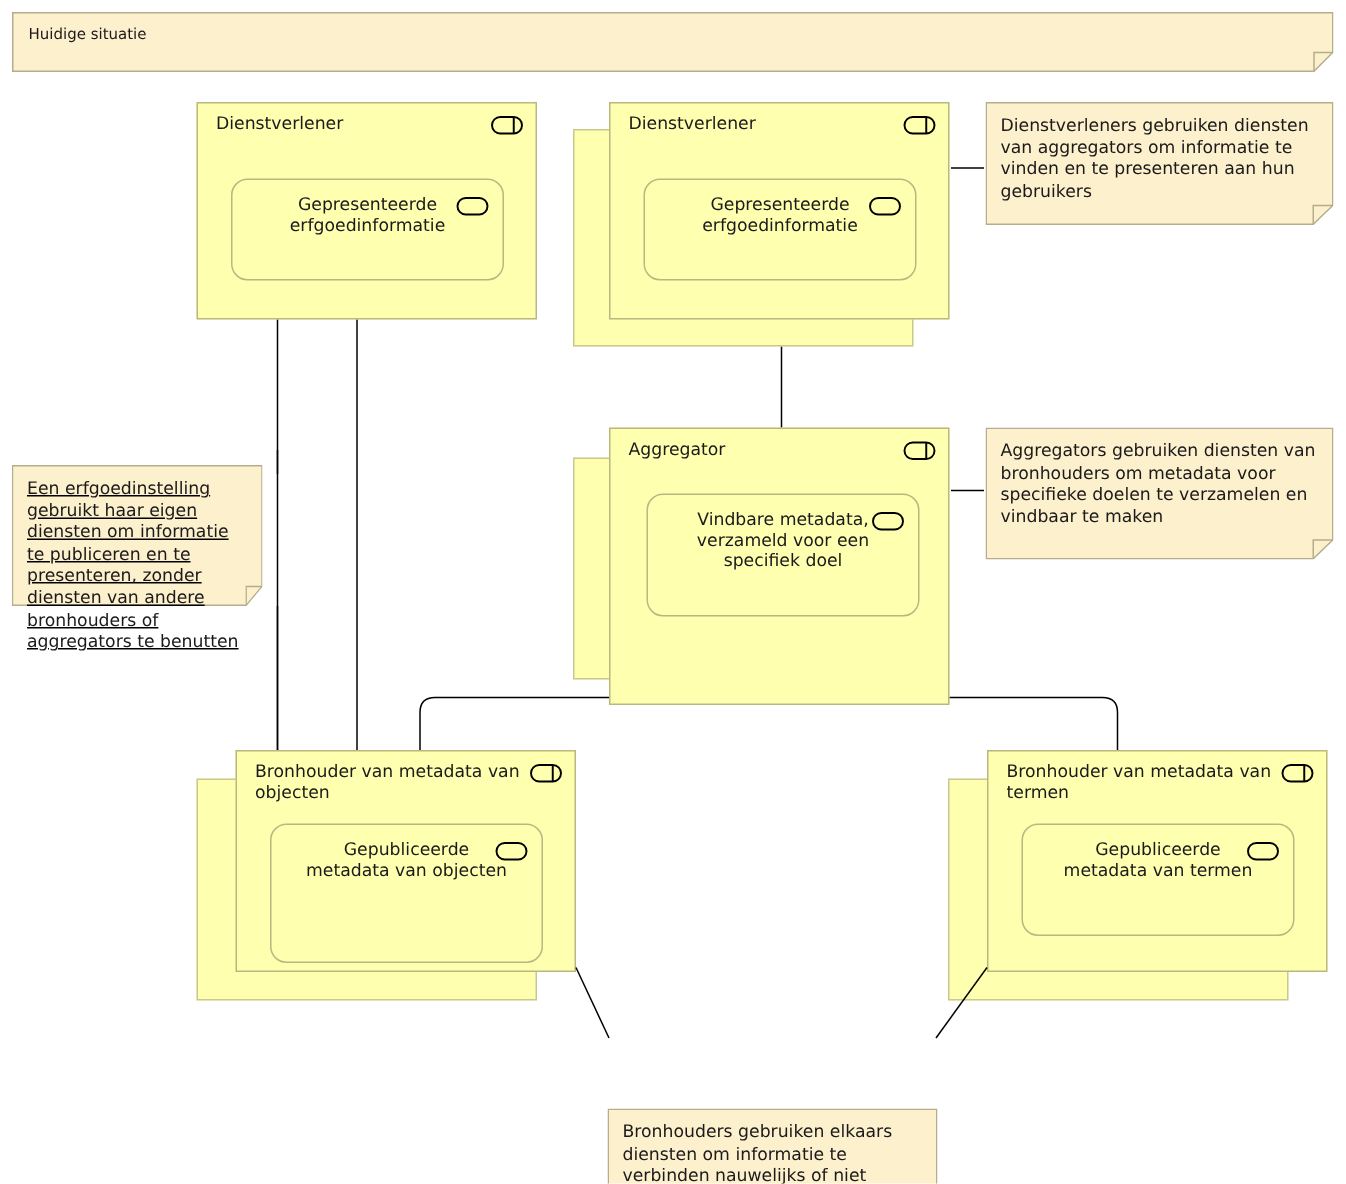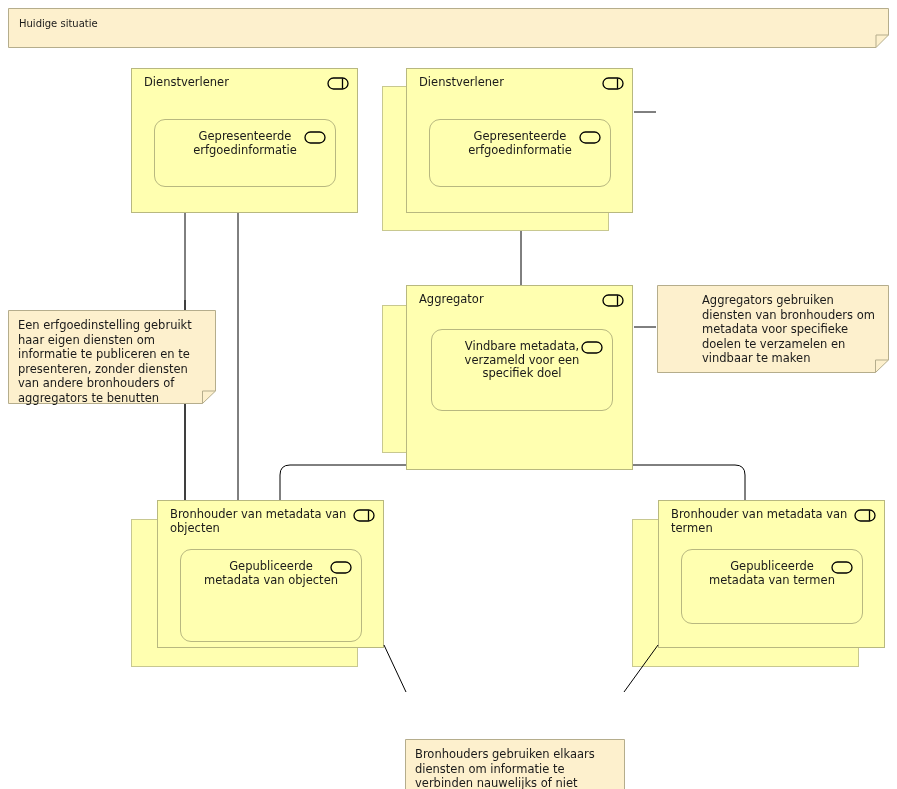--- a/index.html
+++ b/index.html
@@ -200,30 +200,37 @@
 van termen</div>
         <div class="ico" style="right:9px;top:11px;">
           <svg width="22" height="13" viewBox="0 0 22 13" xmlns="http://www.w3.org/2000/svg">
             <rect x="1" y="1" width="20" height="11" rx="5.5" ry="5.5" fill="#ffffb0" stroke="#000" stroke-width="1.3"></rect>
           </svg>
         </div>
       </div>
     </div>
   </div>
 
-
-  <div class="note" style="left:8px;top:310px;width:208px;height:94px;">
+  <div class="note" style="left:657px;top:68px;width:232px;height:82px;">
+    <svg class="noteshape" viewBox="0 0 232 82" preserveAspectRatio="none" xmlns="http://www.w3.org/2000/svg">
+      <path d="M0.5,0.5 L231.5,0.5 L231.5,69 L218.5,81.5 L0.5,81.5 Z" fill="#fdf0cd" stroke="#b5ad8c" stroke-width="1"></path>
+      <path d="M231.5,69 L218.5,69 L218.5,81.5" fill="none" stroke="#b5ad8c" stroke-width="1"></path>
+    </svg>
+    <div class="notetext">Dienstverleners gebruiken diensten van aggregators om informatie te vinden en te presenteren aan hun gebruikers</div>
+  </div>
+
+  <div class="note" style="left:8px;top:310px;width:167px;height:94px;text-decoration:underline;">
     <svg class="noteshape" viewBox="0 0 208 94" preserveAspectRatio="none" xmlns="http://www.w3.org/2000/svg">
       <path d="M0.5,0.5 L207.5,0.5 L207.5,81 L194.5,93.5 L0.5,93.5 Z" fill="#fdf0cd" stroke="#b5ad8c" stroke-width="1"></path>
       <path d="M207.5,81 L194.5,81 L194.5,93.5" fill="none" stroke="#b5ad8c" stroke-width="1"></path>
     </svg>
     <div class="notetext">Een erfgoedinstelling gebruikt haar eigen diensten om informatie te publiceren en te presenteren, zonder diensten van andere bronhouders of aggregators te benutten</div>
   </div>
 
-  <div class="note" style="left:657px;top:285px;width:232px;height:88px;padding-left:35px;">
+  <div class="note" style="left:657px;top:285px;width:232px;height:88px;">
     <svg class="noteshape" viewBox="0 0 232 88" preserveAspectRatio="none" xmlns="http://www.w3.org/2000/svg">
       <path d="M0.5,0.5 L231.5,0.5 L231.5,75 L218.5,87.5 L0.5,87.5 Z" fill="#fdf0cd" stroke="#b5ad8c" stroke-width="1"></path>
       <path d="M231.5,75 L218.5,75 L218.5,87.5" fill="none" stroke="#b5ad8c" stroke-width="1"></path>
     </svg>
     <div class="notetext">Aggregators gebruiken diensten van bronhouders om metadata voor specifieke doelen te verzamelen en vindbaar te maken</div>
   </div>
 
   <div class="note" style="left:405px;top:692px;width:220px;height:86px;margin-top:47px;">
     <svg class="noteshape" viewBox="0 0 220 86" preserveAspectRatio="none" xmlns="http://www.w3.org/2000/svg">
       <path d="M0.5,0.5 L219.5,0.5 L219.5,73 L206.5,85.5 L0.5,85.5 Z" fill="#fdf0cd" stroke="#b5ad8c" stroke-width="1"></path>

